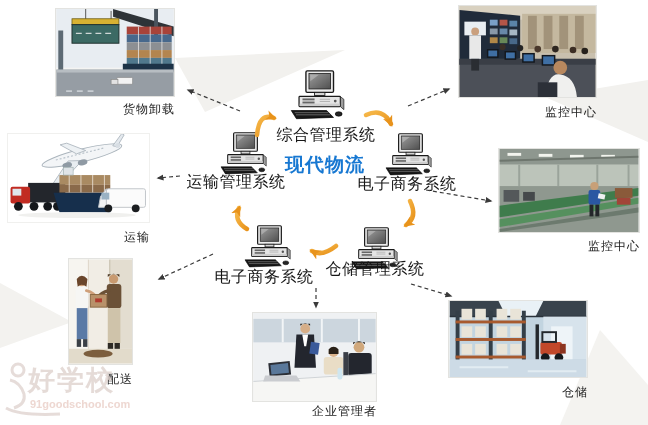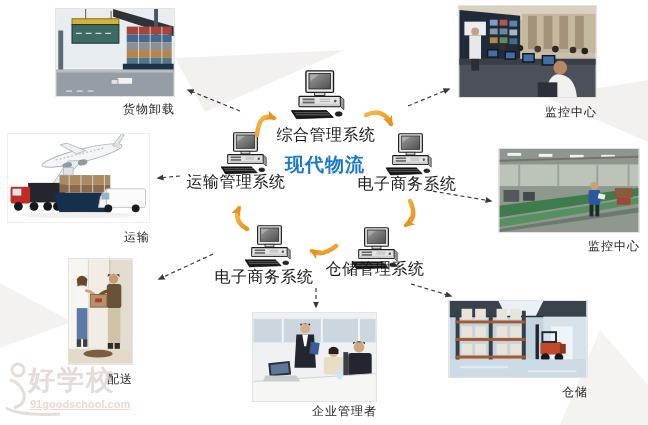--- a/index.html
+++ b/index.html
@@ -10,21 +10,21 @@
   .photo svg{display:block;width:100%;height:100%;}
   .scene-label{position:absolute;text-align:right;font-size:12px;color:#1c1c1c;letter-spacing:1px;white-space:nowrap;}
   .sys-label{position:absolute;text-align:center;font-size:16px;color:#161616;letter-spacing:0.5px;white-space:nowrap;}
   .center-title{position:absolute;font-size:19px;font-weight:bold;letter-spacing:1px;white-space:nowrap;}
   .pc{position:absolute;}
   .overlay{position:absolute;left:0;top:0;pointer-events:none;}
   .wm{position:absolute;left:0;top:356px;width:130px;height:69px;opacity:0.85;}
   .wm-logo{position:absolute;left:28px;top:6px;font-size:27px;font-weight:bold;
            color:rgba(222,210,206,0.95);letter-spacing:2px;font-family:"Liberation Sans",sans-serif;}
   .wm-site{position:absolute;left:30px;top:42px;font-size:11px;font-weight:bold;
-           color:rgba(233,205,198,0.95);font-family:"Liberation Sans",sans-serif;text-decoration:underline;}
+           color:rgba(233,205,198,0.95);font-family:"Liberation Sans",sans-serif;}
 </style>
 </head>
 <body>
 
 <div class="stage">
 
   <svg width="0" height="0" style="position:absolute">
     <defs>
       <linearGradient id="scr" x1="0" y1="0" x2="1" y2="1">
         <stop offset="0" stop-color="#9d9d9d"></stop>

